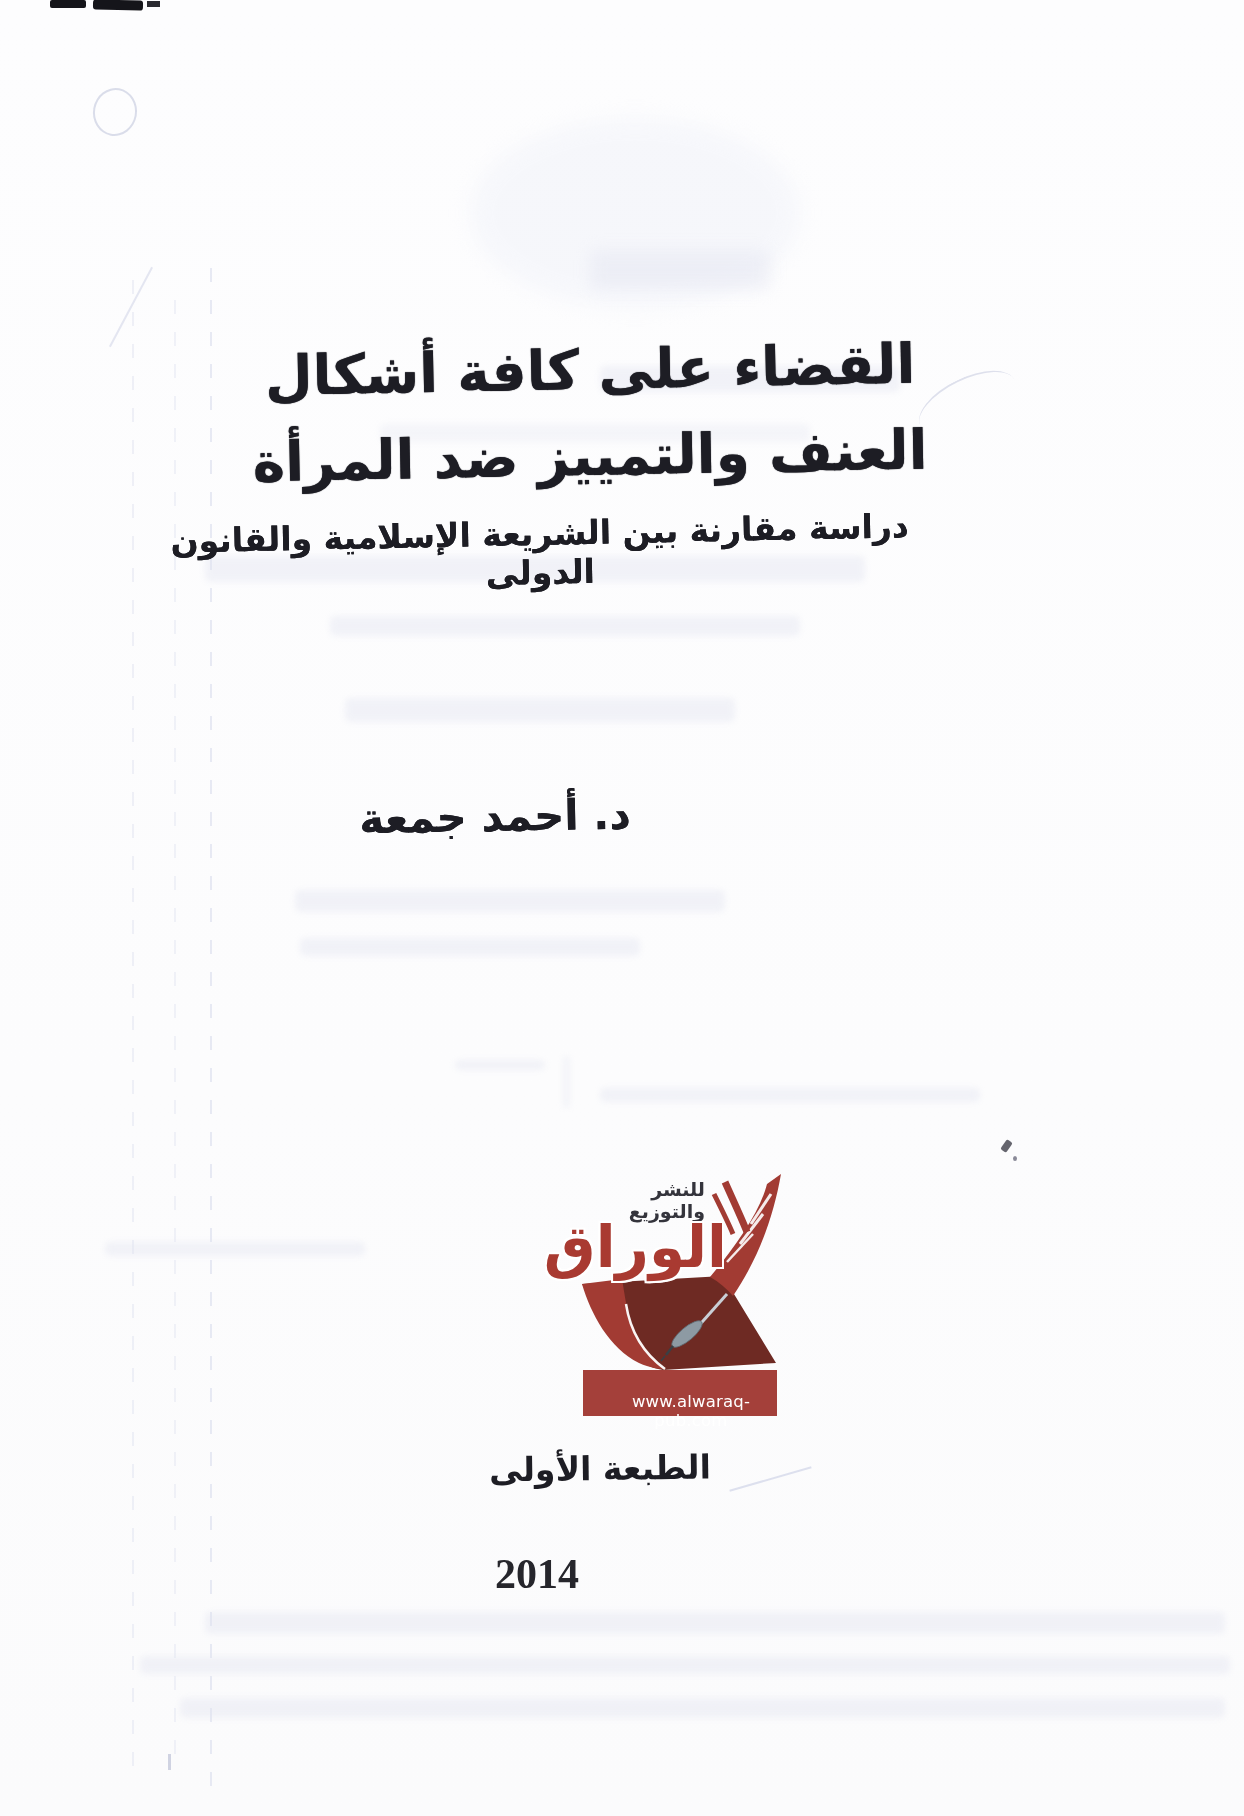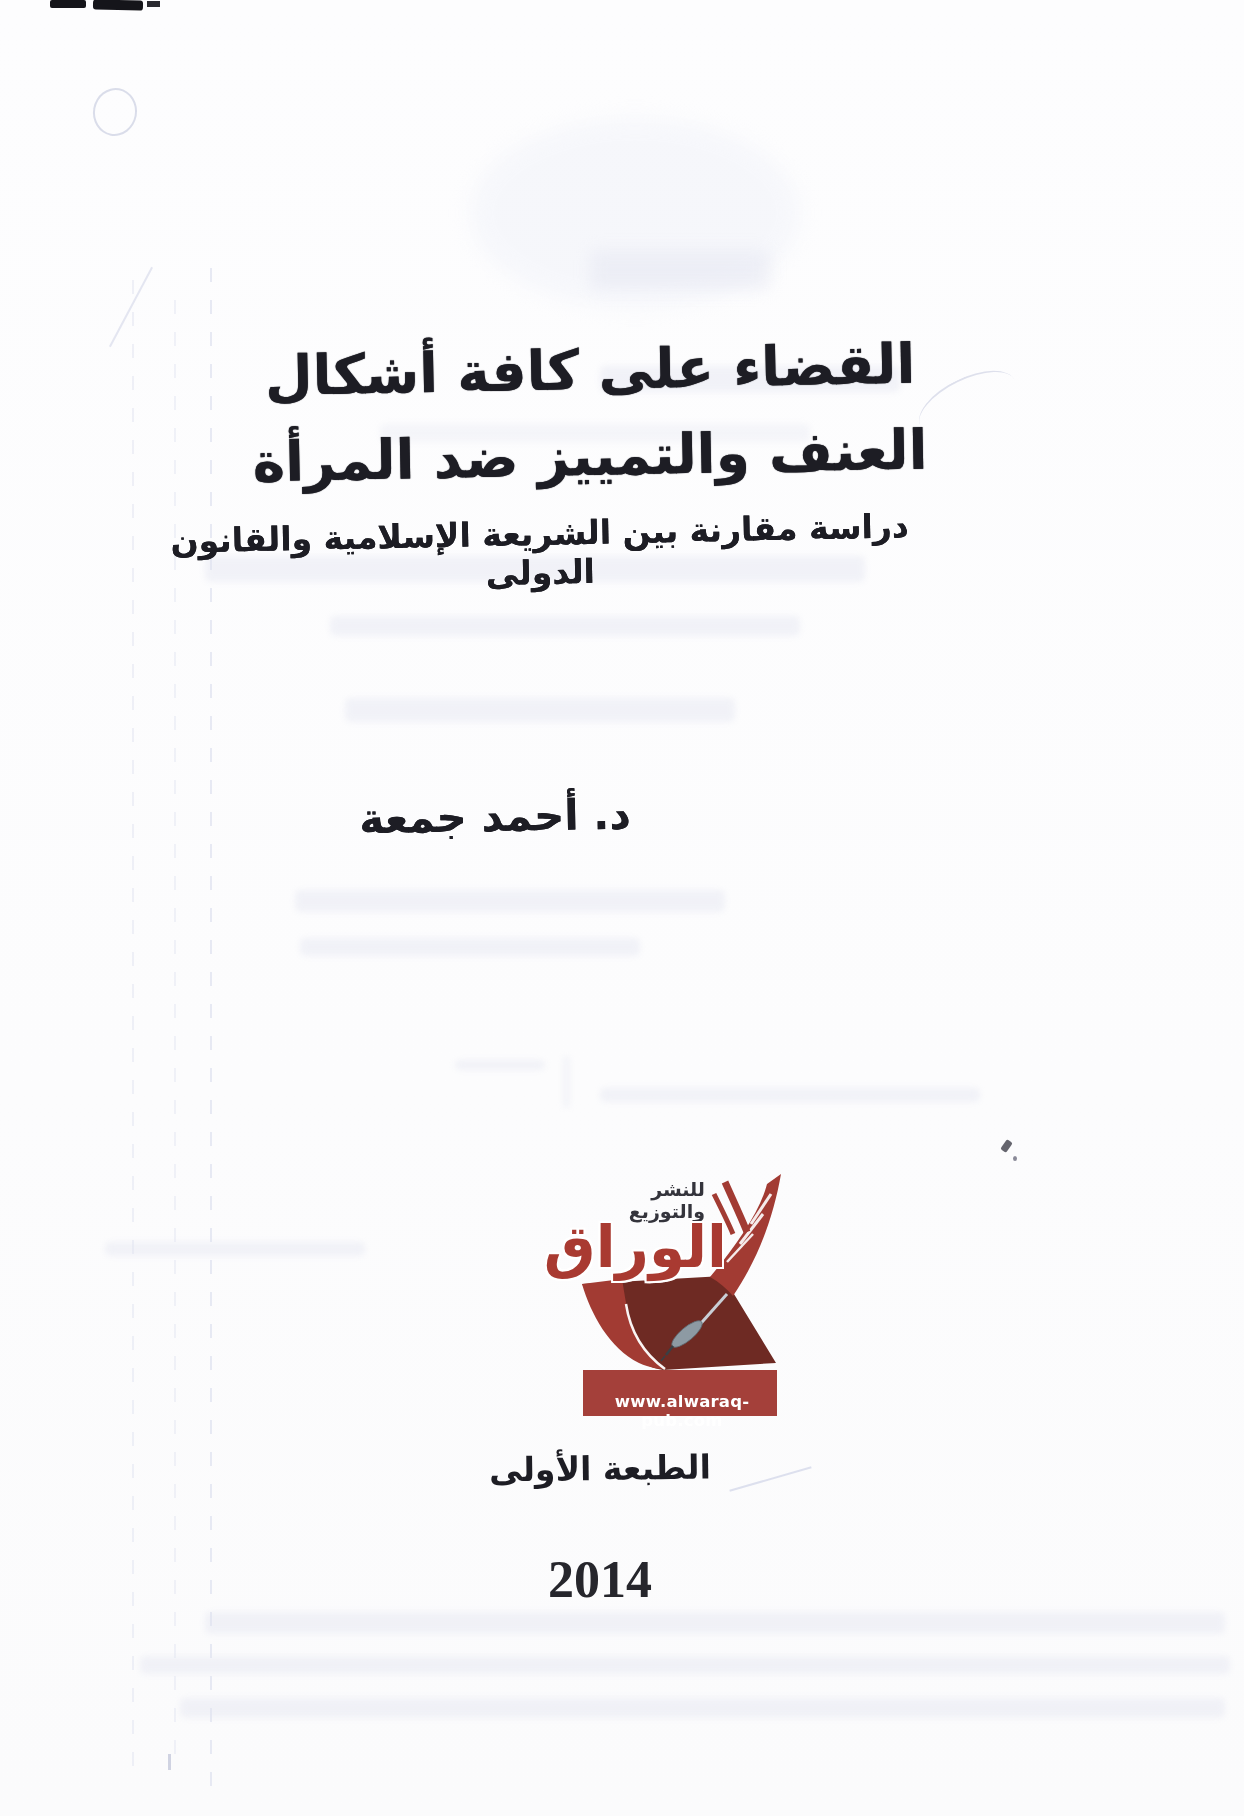--- a/index.html
+++ b/index.html
@@ -11,33 +11,33 @@
     overflow:hidden;
     font-family:"DejaVu Sans",sans-serif;
   }
   
   .ar{direction:rtl;text-align:center;color:#1d1d24;font-weight:bold;position:absolute;line-height:1.18;}
   .title1{left:240px;top:338px;width:700px;font-size:55px;transform:rotate(-1.1deg);text-shadow:0 0 1px #1d1d24;}
   .title2{left:240px;top:424px;width:700px;font-size:55px;transform:rotate(-1.1deg);text-shadow:0 0 1px #1d1d24;}
   .subtitle{left:170px;top:515px;width:740px;font-size:33px;transform:rotate(-1.2deg);text-shadow:0 0 .5px #1d1d24;}
   .author{left:330px;top:792px;width:330px;font-size:42px;transform:rotate(-1deg);text-shadow:0 0 .5px #1d1d24;}
   .edition{left:455px;top:1450px;width:290px;font-size:33px;transform:rotate(-0.8deg);}
-  .year{left:495px;top:1550px;width:210px;font-size:52px;font-weight:600;color:#26262c;
-        font-family:"Liberation Serif",serif;direction:ltr;text-align:center;position:absolute;}
+  .year{left:495px;top:1550px;width:210px;font-size:42px;font-weight:600;color:#26262c;
+        font-family:"Liberation Serif",serif;direction:ltr;position:absolute;}
   
   .logo{position:absolute;left:575px;top:1172px;width:210px;height:246px;}
   .logo svg{position:absolute;left:0;top:0;}
   .tagline{position:absolute;left:0;top:6px;width:130px;font-size:19px;font-weight:bold;color:#34343c;
            direction:rtl;}
   .brand{position:absolute;left:-4px;top:28px;width:156px;font-size:58px;font-weight:bold;color:#a93a31;
          direction:rtl;text-align:center;line-height:1.1;
          text-shadow:2px 0 0 #fff,-2px 0 0 #fff,0 2px 0 #fff,0 -2px 0 #fff,
                      2px 2px 0 #fff,-2px -2px 0 #fff,2px -2px 0 #fff,-2px 2px 0 #fff;margin-top:16px;}
-  .website{position:absolute;left:12px;top:220px;width:190px;font-size:16.5px;color:#ffffff;
-           text-align:center;letter-spacing:.2px;font-weight:bold;}
+  .website{position:absolute;left:21px;top:220px;width:190px;font-size:16.5px;color:#ffffff;
+           text-align:center;letter-spacing:.2px;font-weight:normal;}
   
   .g{position:absolute;background:#e2e4f0;opacity:.42;filter:blur(3px);border-radius:5px;}
   .mark{position:absolute;background:#15151a;}
   .vline{position:absolute;width:2px;opacity:.75;
          background:repeating-linear-gradient(180deg,#e0e3f0 0 14px,transparent 14px 32px);}
   .thin{position:absolute;background:#dde0ee;}
 </style>
 </head>
 <body>
 

